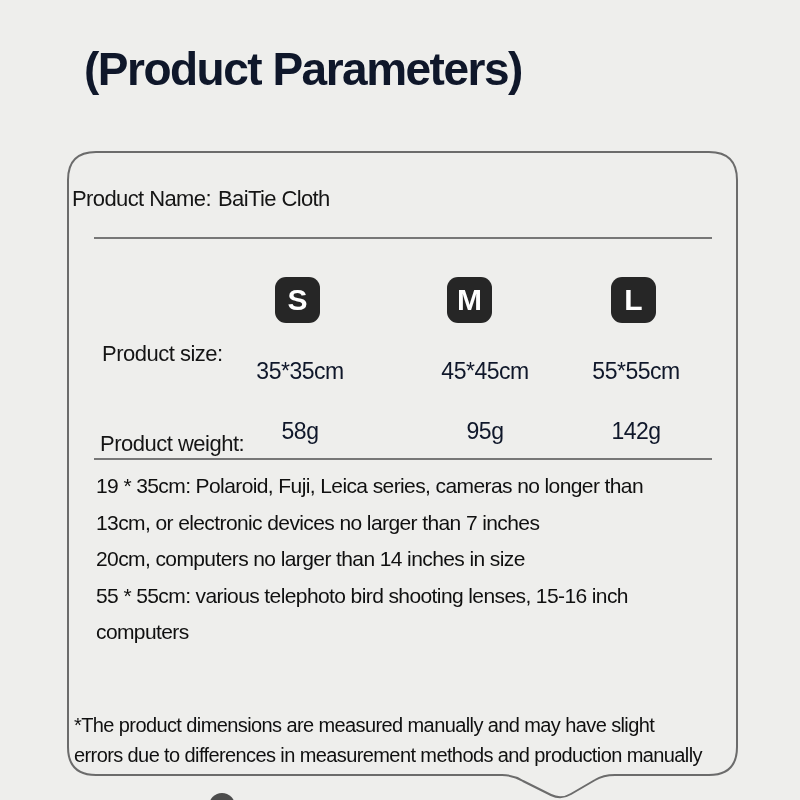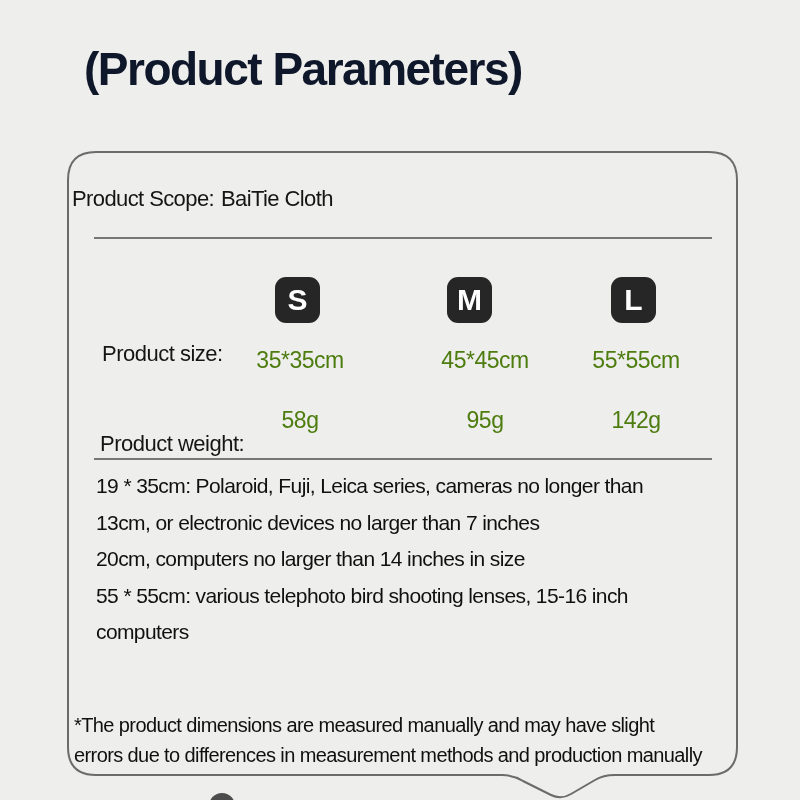--- a/index.html
+++ b/index.html
@@ -76,21 +76,22 @@
   }
   .size-label { left: 102px; top: 341px; }
   .weight-label { left: 100px; top: 431px; }
 
   .cell {
     position: absolute;
     transform: translateX(-50%);
     font-size: 23px;
     letter-spacing: -0.5px;
     white-space: nowrap;
-    color: #4d7c0f;
+    color: #0f172a;
+    margin-top: 11px;
   }
   .cell.c1 { left: 300px; }
   .cell.c2 { left: 485px; }
   .cell.c3 { left: 636px; }
   .size-cell { top: 347px; }
   .weight-cell { top: 407px; }
 
   
   .scope {
     position: absolute;
@@ -132,21 +133,21 @@
              L 615 775 Q 603 775 595 780
              L 571 794 Q 561 800 551 795
              L 523 781 Q 513 775 502 775
              L 96 775 Q 68 775 68 747
              L 68 180 Q 68 152 96 152 Z" fill="none" stroke="#6b6b6b" stroke-width="2"></path>
     <circle cx="222" cy="806" r="13" fill="#4c4c4c"></circle>
   </svg>
 
   <div class="card-header">
     <span class="pair">
-      <span>Product Scope:</span>
+      <span>Product Name:</span>
       <span>BaiTie Cloth</span>
     </span>
   </div>
 
   <div class="divider divider-1"></div>
 
   <div class="badge badge-s">S</div>
   <div class="badge badge-m">M</div>
   <div class="badge badge-l">L</div>
 

